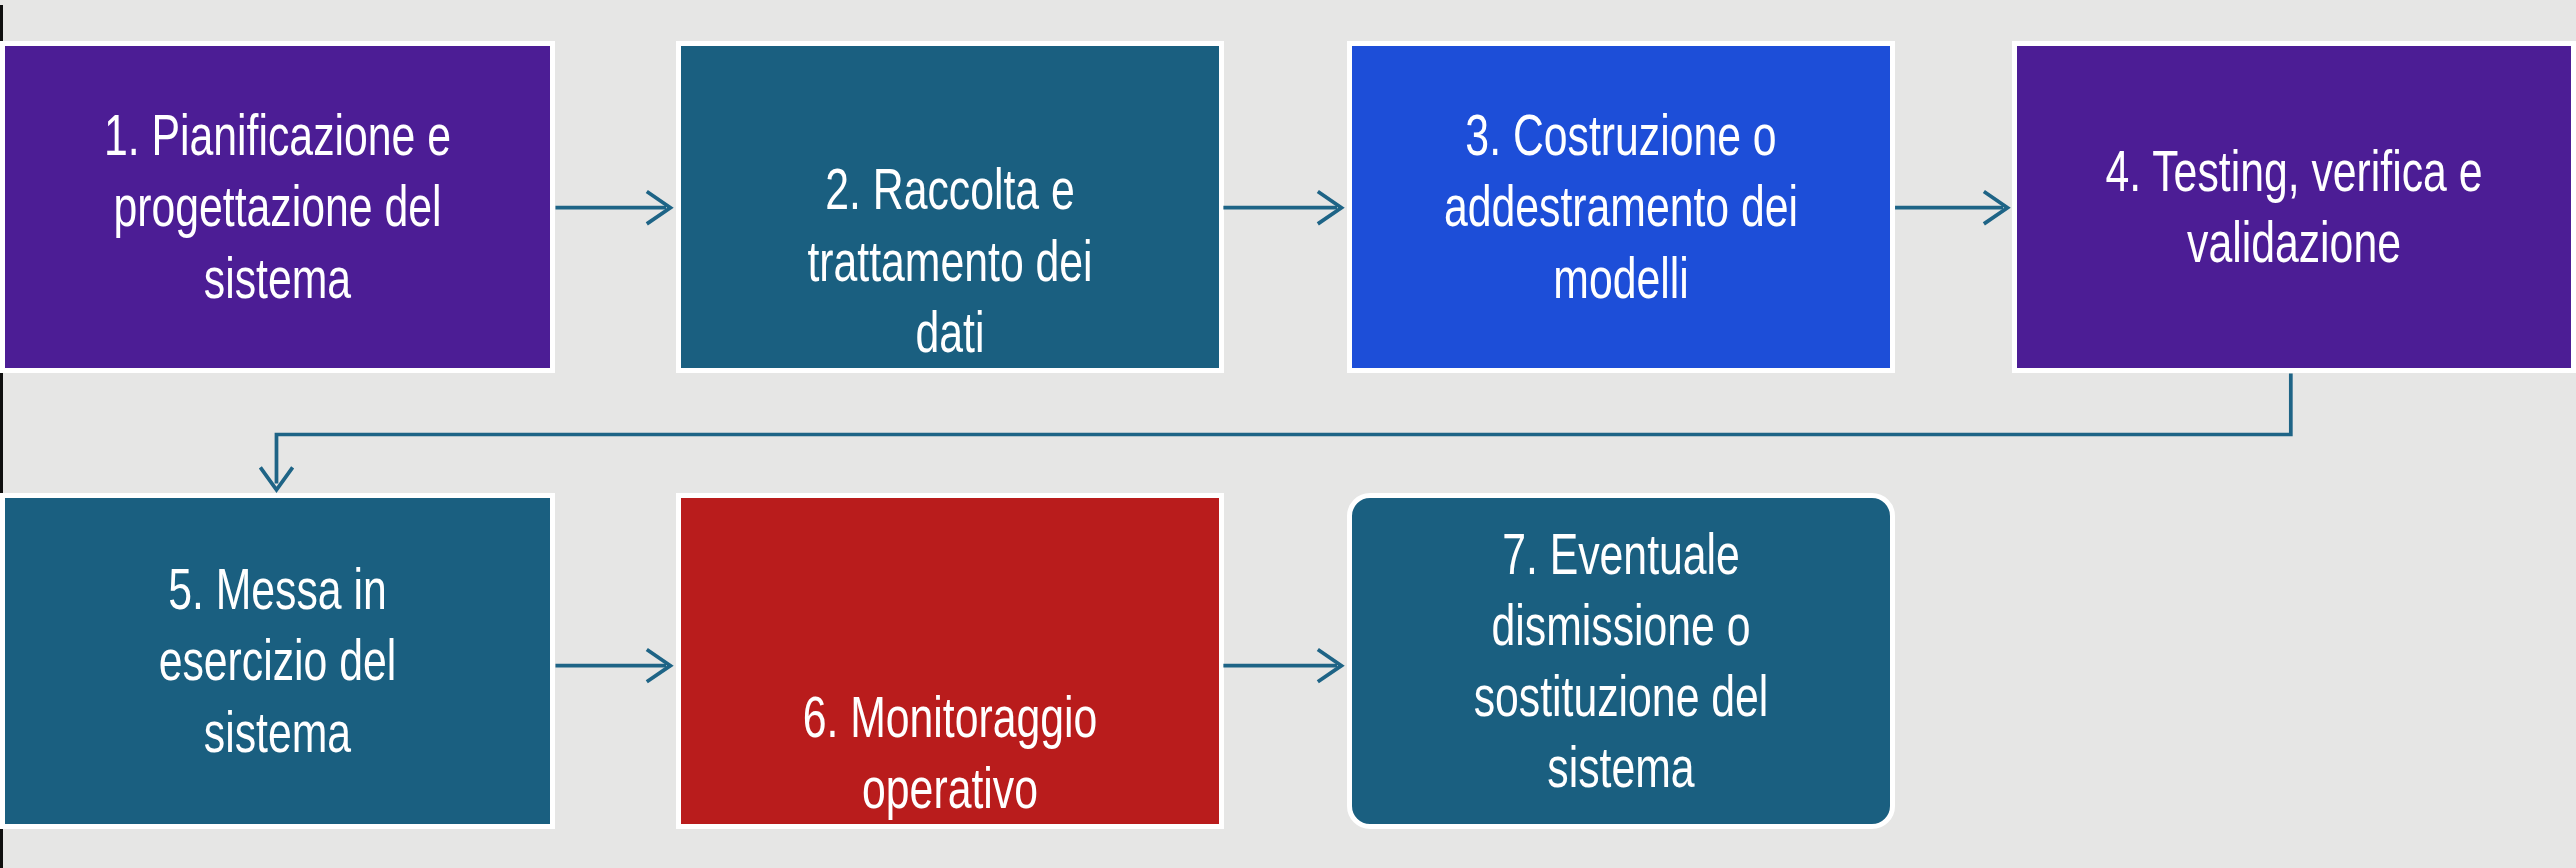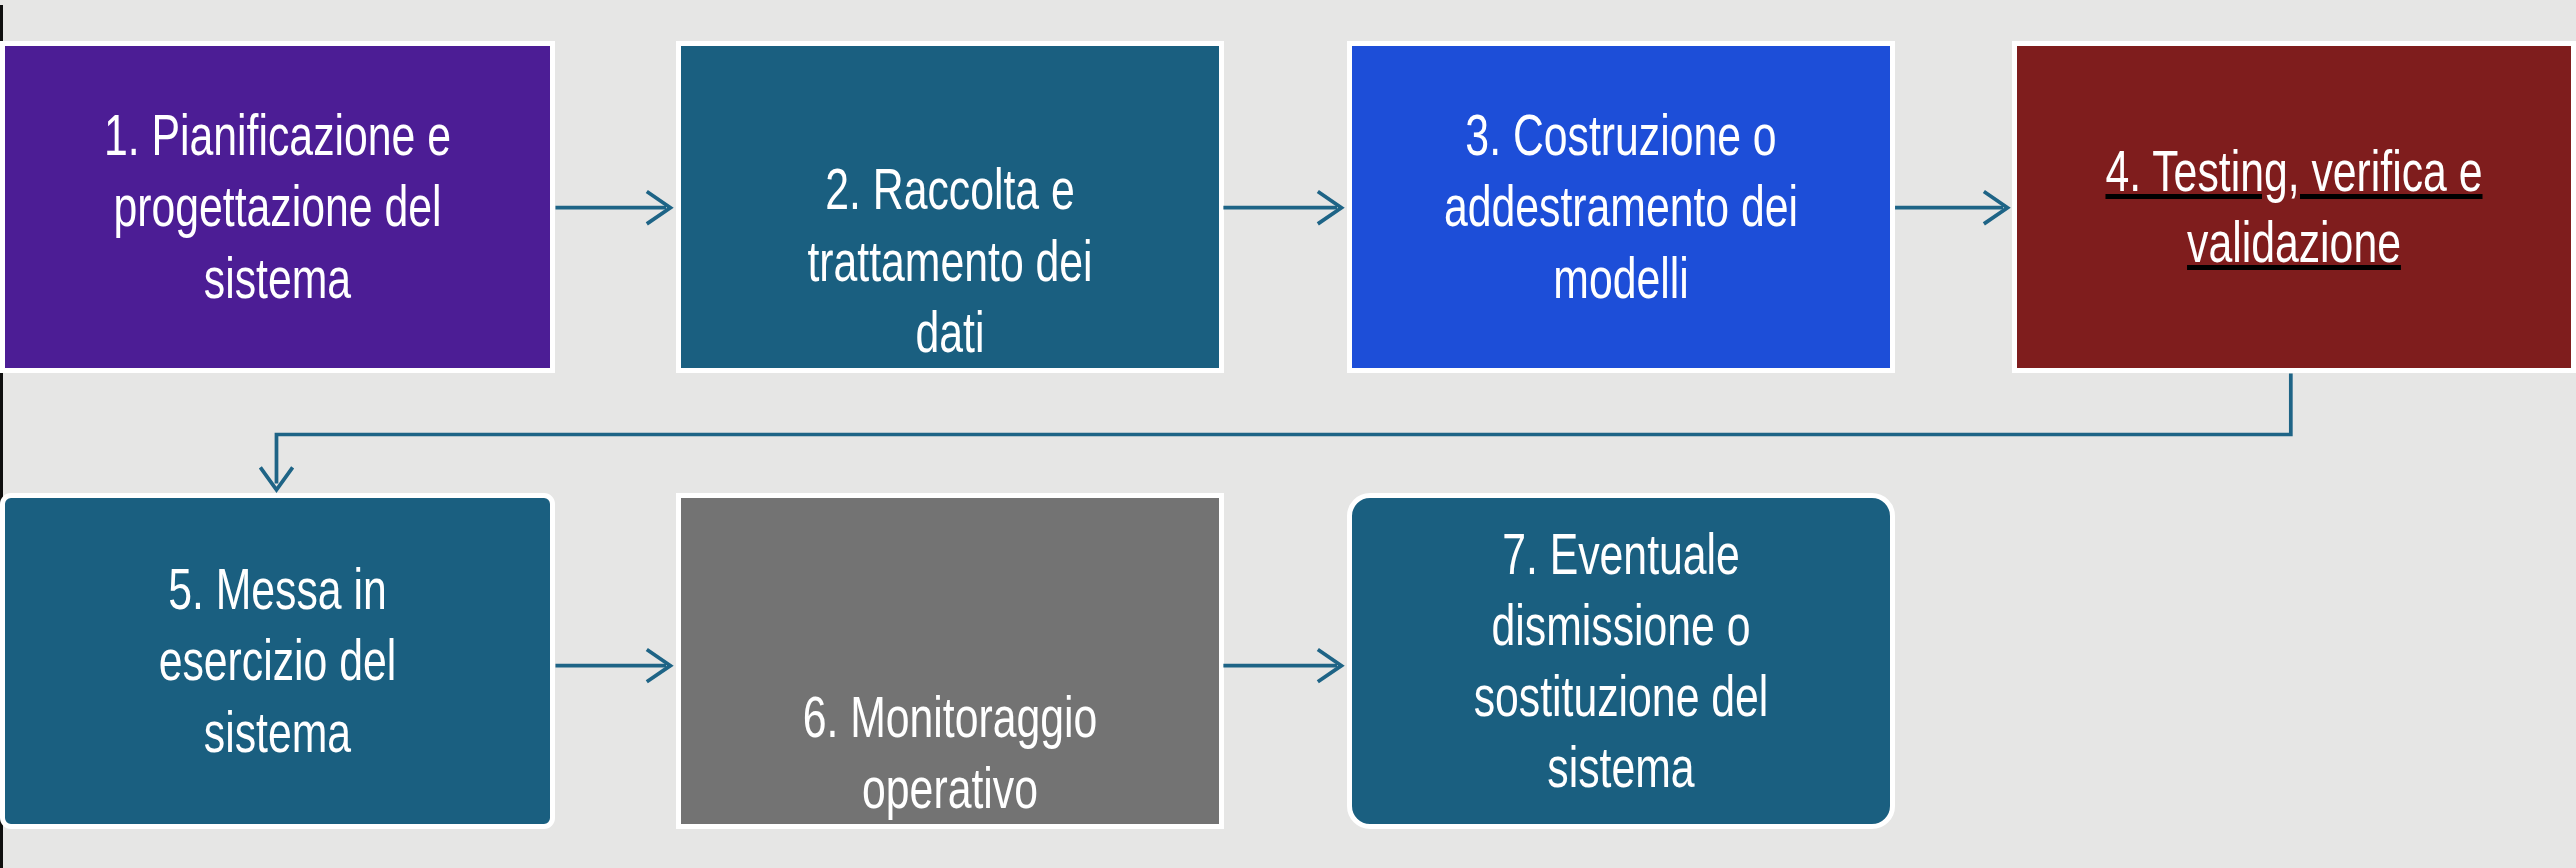--- a/index.html
+++ b/index.html
@@ -77,31 +77,31 @@
   <div class="flow-box r1 c2" style="background: rgb(26, 95, 128); border-color: rgb(255, 255, 255);">
     <span class="box-label" style="color: rgb(255, 255, 255);">2. Raccolta e
 trattamento dei
 dati</span>
   </div>
   <div class="flow-box r1 c3" style="background: #1d4ed8; border-color: rgb(255, 255, 255);">
     <span class="box-label" style="color: rgb(255, 255, 255);">3. Costruzione o
 addestramento dei
 modelli</span>
   </div>
-  <div class="flow-box r1 c4" style="background: #7f1d1d; border-color: rgb(255, 255, 255); text-decoration: underline;">
+  <div class="flow-box r1 c4" style="background: #4c1d95; border-color: rgb(255, 255, 255);">
     <span class="box-label" style="color: rgb(255, 255, 255);">4. Testing, verifica e
 validazione</span>
   </div>
 
-  <div class="flow-box r2 c1" style="background: rgb(26, 95, 128); border-color: rgb(255, 255, 255); border-radius: 11px;">
+  <div class="flow-box r2 c1" style="background: rgb(26, 95, 128); border-color: rgb(255, 255, 255);">
     <span class="box-label" style="color: rgb(255, 255, 255);">5. Messa in
 esercizio del
 sistema</span>
   </div>
-  <div class="flow-box r2 c2" style="background: #737373; border-color: rgb(255, 255, 255);">
+  <div class="flow-box r2 c2" style="background: #b91c1c; border-color: rgb(255, 255, 255);">
     <span class="box-label" style="color: rgb(255, 255, 255);">6. Monitoraggio
 operativo</span>
   </div>
   <div class="flow-box r2 c3" style="background: rgb(26, 95, 128); border-color: rgb(255, 255, 255); border-radius: 23px;">
     <span class="box-label" style="color: rgb(255, 255, 255);">7. Eventuale
 dismissione o
 sostituzione del
 sistema</span>
   </div>
 

